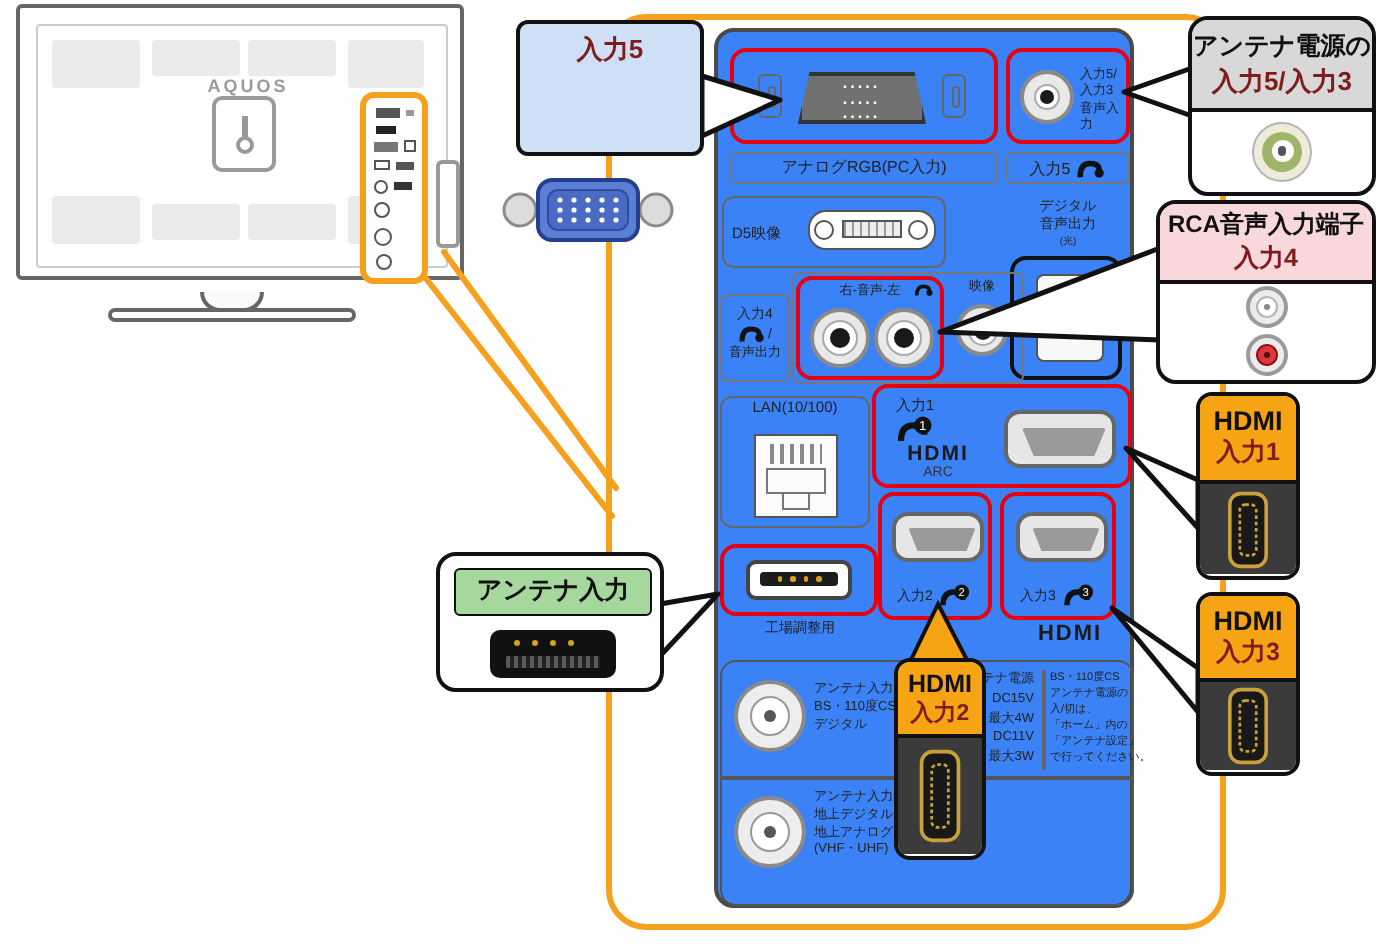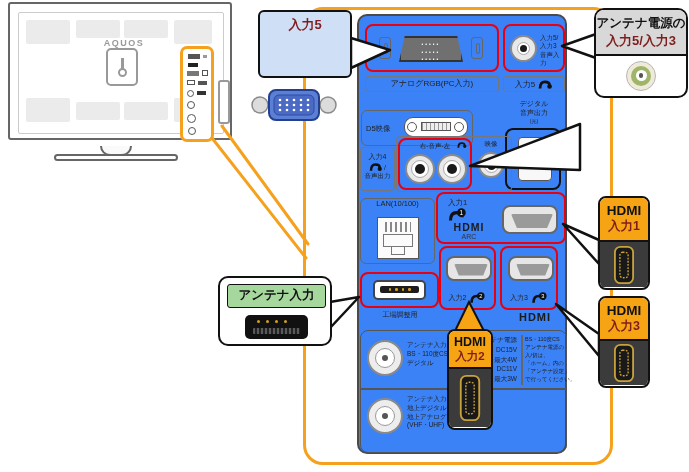--- a/index.html
+++ b/index.html
@@ -117,21 +117,21 @@
       <span>アナログRGB(PC入力)</span>
     </div>
     <div class="abs cell" style="left:144px;top:60px;width:62px;height:16px;display:flex;align-items:center;justify-content:center;gap:3px;font-size:8px;">
       <span>入力5</span>
       <svg width="15" height="11" viewBox="0 0 22 16">
           <path d="M3 14 Q3 4 10 4 Q17 4 17 9" fill="none" stroke="#111" stroke-width="4"></path>
           <circle cx="17" cy="11" r="3.4" fill="#111"></circle>
         </svg>
     </div>
 
-    <div class="abs" style="left:2px;top:94px;width:112px;height:36px;border:1.5px solid #666;border-radius:6px;">
+    <div class="abs" style="left:2px;top:82px;width:112px;height:36px;border:1.5px solid #666;border-radius:6px;">
       <div class="abs lbl" style="left:4px;top:13px;width:36px;font-size:7.5px;">D5映像</div>
       <div class="abs" style="left:42px;top:6px;width:64px;height:20px;border:1.5px solid #555;border-radius:9px;background:#fff;">
         <div class="abs circ" style="left:2px;top:3.5px;width:10px;height:10px;border:1.5px solid #555;"></div>
         <div class="abs" style="left:16px;top:4px;width:30px;height:9px;border:1px solid #555;background:repeating-linear-gradient(90deg,#999 0 1px,#eee 1px 4px);"></div>
         <div class="abs circ" style="left:49px;top:3.5px;width:10px;height:10px;border:1.5px solid #555;"></div>
       </div>
     </div>
 
     <div class="abs c" style="left:146px;top:84px;width:58px;font-size:7px;line-height:1.25;">
       <div>デジタル</div>
@@ -332,20 +332,38 @@
       <div class="circ" style="width:30px;height:30px;background:#f0ead8;border:1.5px solid #b5b5b5;display:flex;align-items:center;justify-content:center;">
         <div class="circ" style="width:20px;height:20px;background:#9fb56a;display:flex;align-items:center;justify-content:center;">
           <div class="circ" style="width:11px;height:11px;background:#fff;display:flex;align-items:center;justify-content:center;">
             <div class="circ" style="width:4.5px;height:4.5px;background:#555;"></div>
           </div>
         </div>
       </div>
     </div>
   </div>
 
+  <div class="abs co" style="left:578px;top:100px;width:110px;height:92px;">
+    <div class="co-hd" style="height:40px;background:#F8D8DA;">
+      <div class="bold" style="font-size:12px;color:#111;">RCA音声入力端子</div>
+      <div class="bold red" style="font-size:12.5px;">入力4</div>
+    </div>
+    <div style="height:47px;display:flex;flex-direction:column;align-items:center;justify-content:center;gap:3px;">
+      <div class="circ" style="width:21px;height:21px;background:#ececec;border:2px solid #9a9a9a;display:flex;align-items:center;justify-content:center;">
+        <div class="circ" style="width:11px;height:11px;background:#fff;border:1.5px solid #b5b5b5;display:flex;align-items:center;justify-content:center;">
+            <div class="circ" style="width:3px;height:3px;background:#8a8a8a;"></div>
+          </div>
+      </div>
+      <div class="circ" style="width:21px;height:21px;background:#ececec;border:2px solid #9a9a9a;display:flex;align-items:center;justify-content:center;">
+        <div class="circ" style="width:11px;height:11px;background:#d63a3a;border:1.5px solid #8f1111;display:flex;align-items:center;justify-content:center;">
+            <div class="circ" style="width:3px;height:3px;background:#5c0a0a;"></div>
+          </div>
+      </div>
+    </div>
+  </div>
 
   <div class="abs co" style="left:598px;top:196px;width:52px;height:94px;border-radius:8px;">
     <div class="co-hd" style="height:44px;background:#F6A414;">
       <div style="font-size:13.5px;font-weight:800;color:#111;">HDMI</div>
       <div class="bold red" style="font-size:12.5px;">入力1</div>
     </div>
     <div class="plugbody" style="height:45px;">
       <svg width="26" height="40" viewBox="0 0 26 44">
         <rect x="3" y="2" width="20" height="40" rx="6" fill="#191919" stroke="#c9a13b" stroke-width="2"></rect>
         <rect x="8.5" y="8" width="9" height="28" rx="3" fill="none" stroke="#c9a13b" stroke-width="1.5" stroke-dasharray="2 1.5"></rect>

